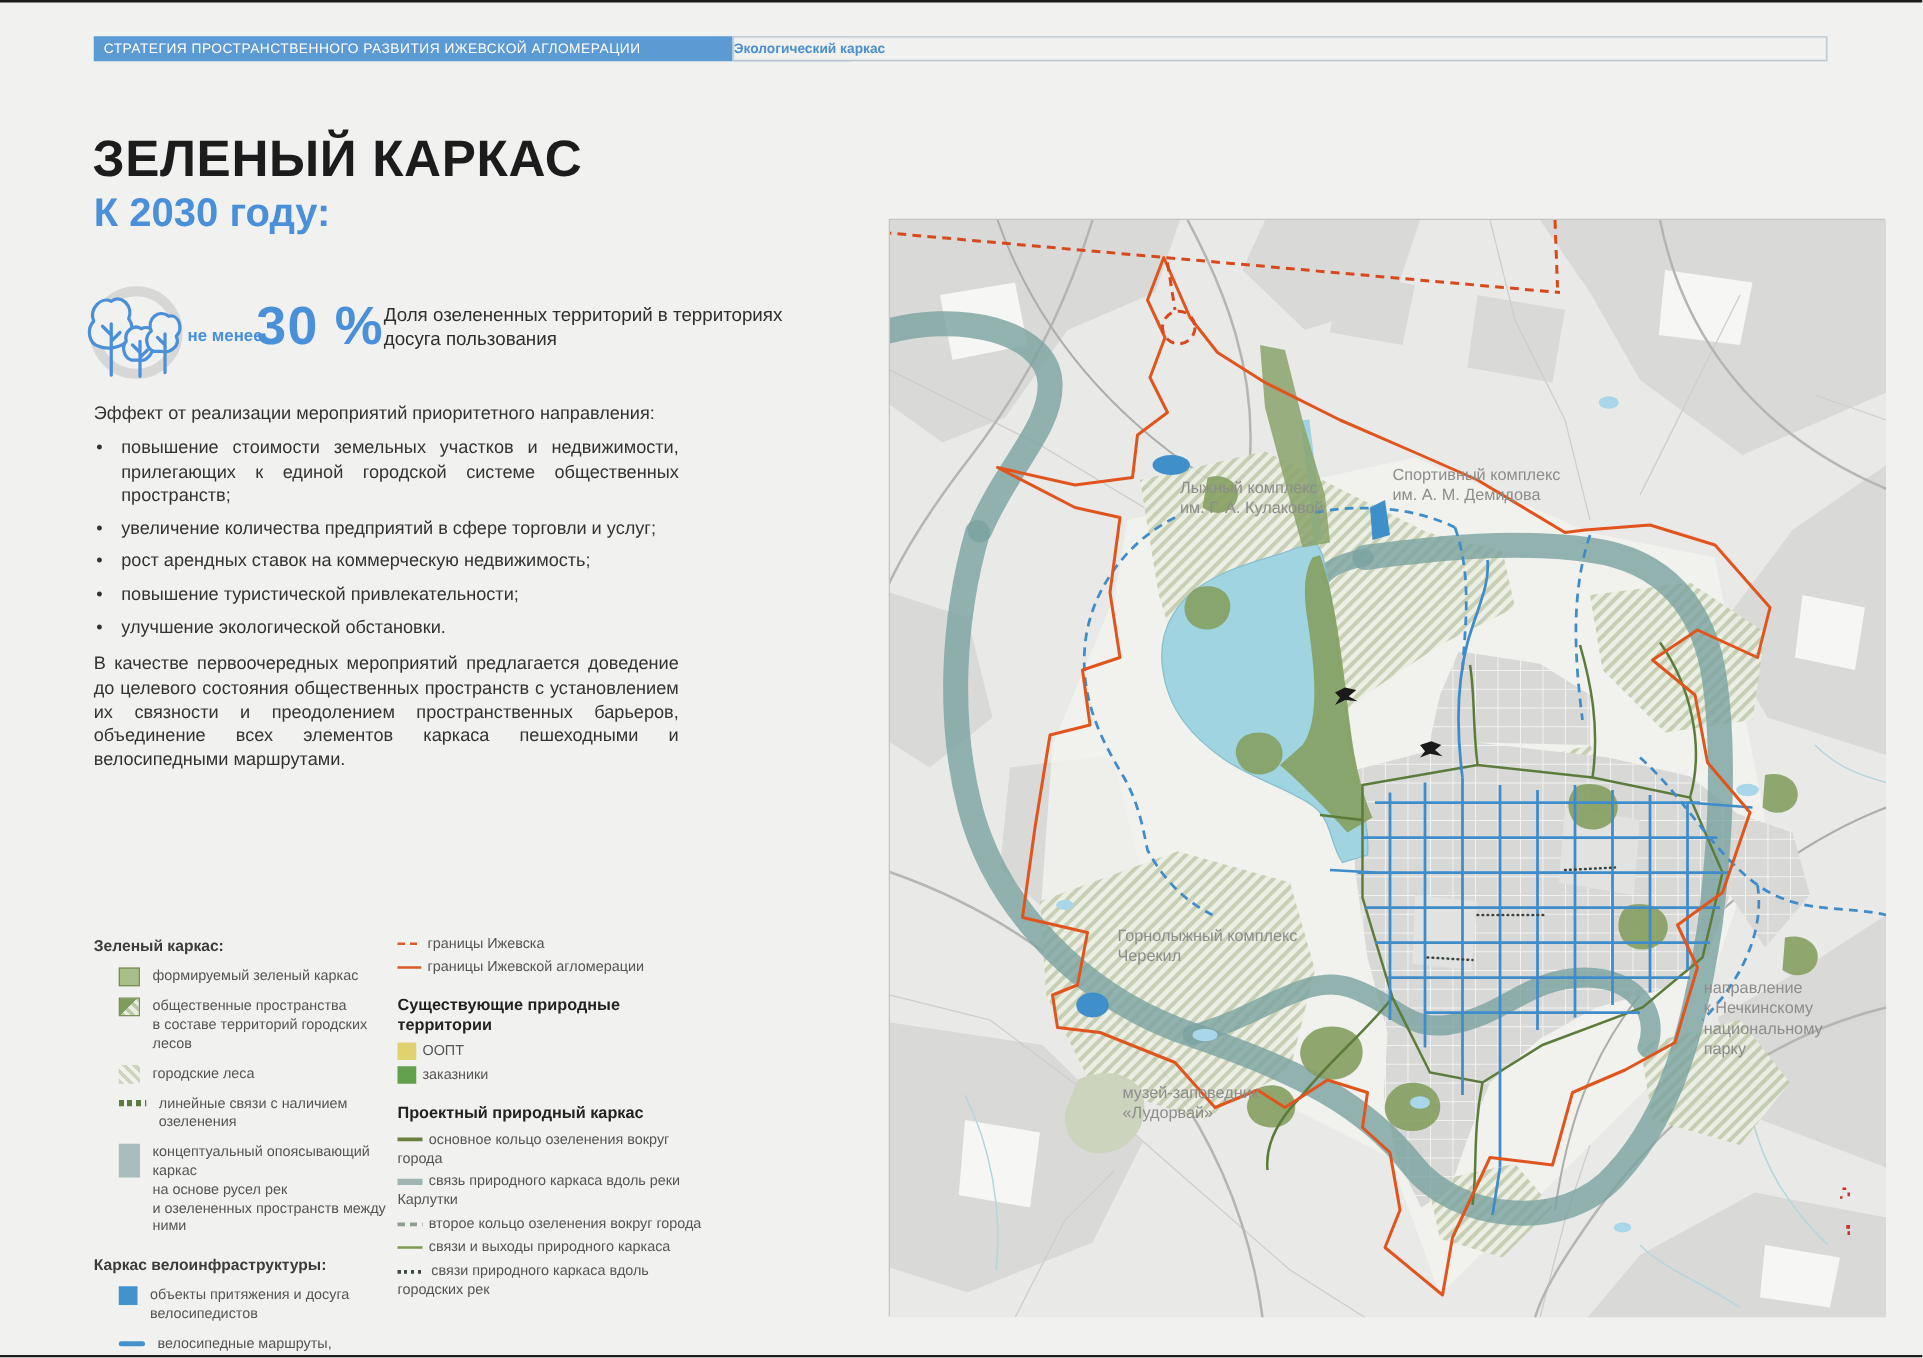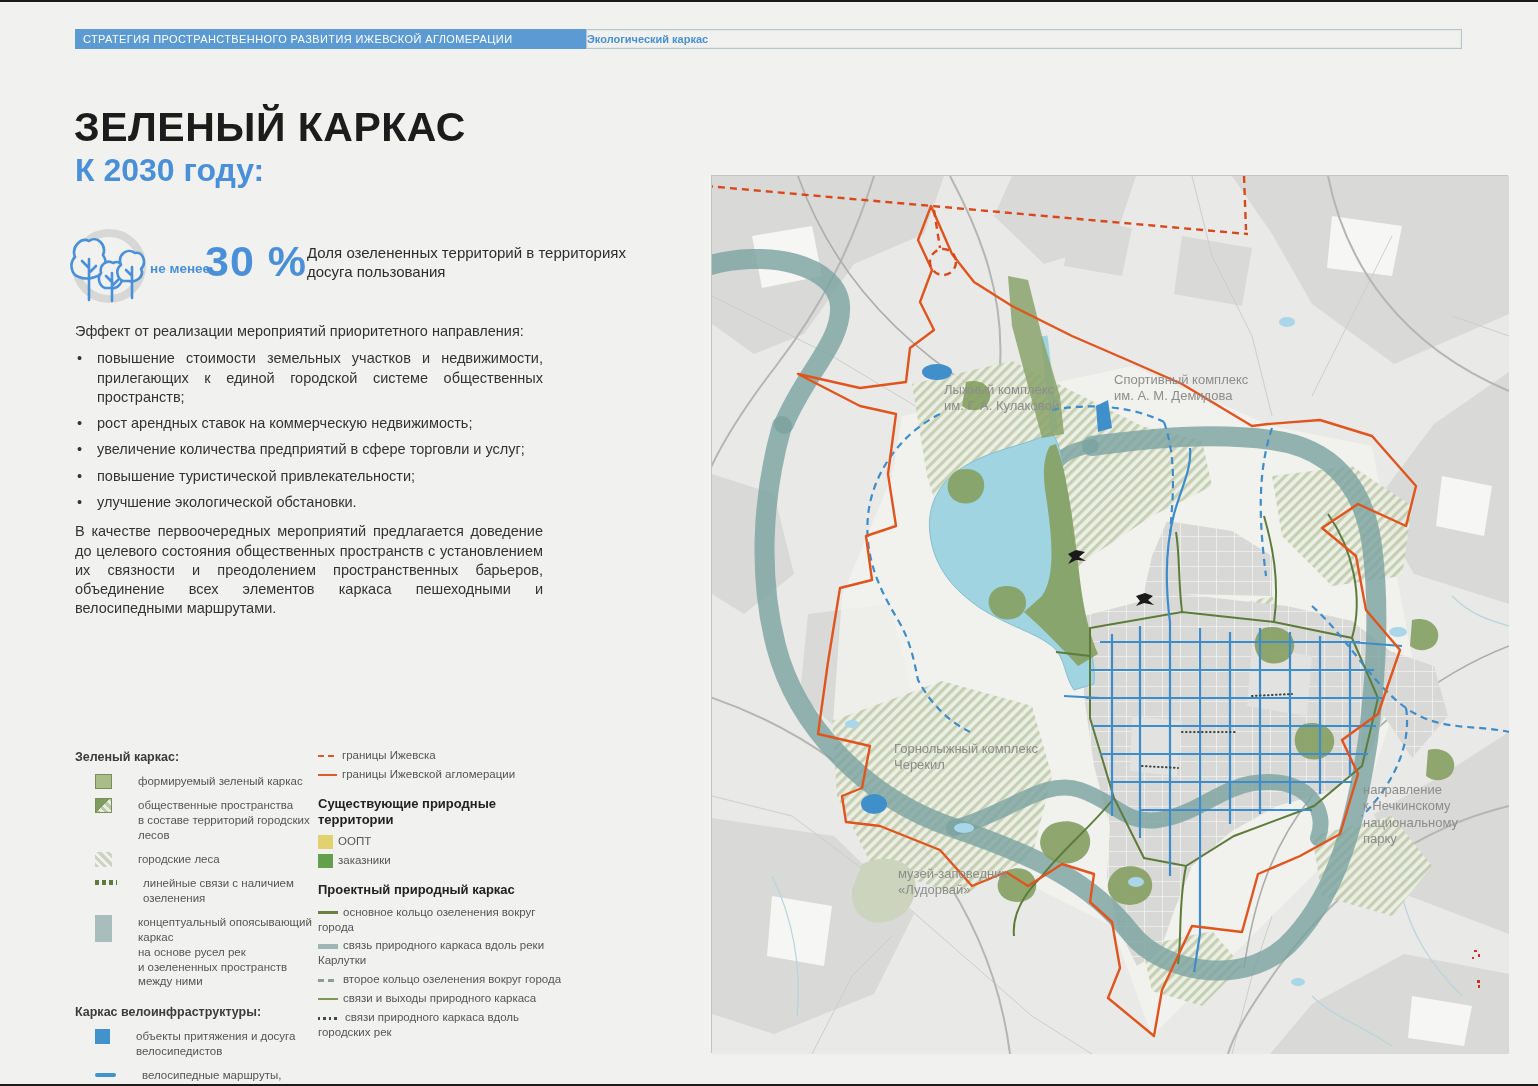--- a/index.html
+++ b/index.html
@@ -22,21 +22,21 @@
   .body-block { position:absolute; left:75px; top:322px; width:468px; font-size:14.5px; line-height:1.33; color:#333; }
   .body-block .intro { margin-bottom:8px; }
   .body-block li { list-style:none; position:relative; padding-left:22px; margin:7px 0; text-align:justify; }
   .body-block li::before { content:"•"; position:absolute; left:2px; top:0; }
   .body-block .concl { margin-top:10px; text-align:justify; }
   
   .leg-a { position:absolute; left:75px; top:750px; width:238px; }
   .leg-b { position:absolute; left:318px; top:748px; width:252px; }
   .leg-h  { font-size:12.5px; font-weight:700; color:#3c3c3c; margin-bottom:10px; }
   .leg-h2 { font-size:13px; font-weight:700; color:#222; margin:14px 0 6px; line-height:1.25; }
-  .row { display:flex; gap:26px; align-items:flex-start; margin-bottom:9px;padding-left:20px; }
+  .row { display:flex; gap:10px; align-items:flex-start; margin-bottom:9px;padding-left:20px; }
   .lbl { font-size:11.5px; line-height:1.3; color:#555; white-space:pre-line; }
   .sw { flex:none; }
   .sw-green   { width:17px; height:15px; background:#a9bd88; border:1.5px solid #7a8e58; }
   .sw-public  { width:17px; height:15px; border:1px solid #7a8e58;
                 background: linear-gradient(135deg, #7f9c5e 0 48%, rgba(0,0,0,0) 48%),
                 repeating-linear-gradient(45deg, #bcc8aa 0 3px, #eaece0 3px 6px); }
   .sw-forest  { width:17px; height:15px; background: repeating-linear-gradient(45deg, #ccd4bf 0 3px, #f0f0ec 3px 6px); }
   .sw-lindash { width:22px; height:5px; margin-top:4px;
                 background: repeating-linear-gradient(90deg, #5f7a3f 0 4px, rgba(0,0,0,0) 4px 7px); }
   .sw-concept { width:17px; height:27px; background:#a9bebc; }
@@ -87,22 +87,22 @@
   </svg>
 </div>
 <div class="stat-prefix">не менее</div>
 <div class="stat-value">30 %</div>
 <div class="stat-desc">Доля озелененных территорий в территориях досуга пользования</div>
 
 <div class="body-block">
   <div class="intro">Эффект от реализации мероприятий приоритетного направления:</div>
   <ul>
     <li>повышение стоимости земельных участков и недвижимости, прилегающих к единой городской системе общественных пространств;</li>
+    <li>увеличение количества предприятий в сфере торговли и услуг;</li>
     <li>рост арендных ставок на коммерческую недвижимость;</li>
-    <li>увеличение количества предприятий в сфере торговли и услуг;</li>
     <li>повышение туристической привлекательности;</li>
     <li>улучшение экологической обстановки.</li>
   </ul>
   <div class="concl">В качестве первоочередных мероприятий предлагается доведение до целевого состояния общественных пространств с установлением их связности и преодолением пространственных барьеров, объединение всех элементов каркаса пешеходными и велосипедными маршрутами.</div>
 </div>
 
 <div class="leg-a">
   <div class="leg-h">Зеленый каркас:</div>
   <div class="row">
       <span class="sw sw-green"></span>

